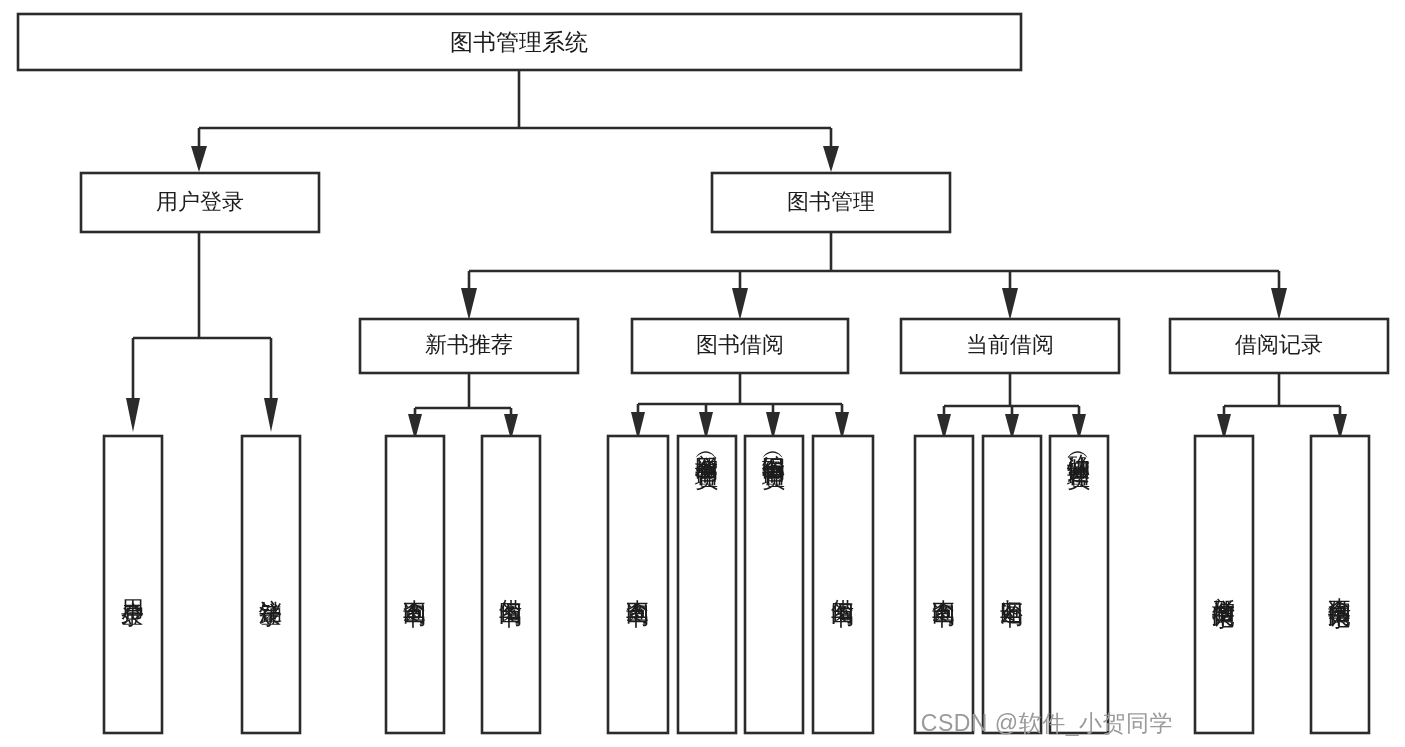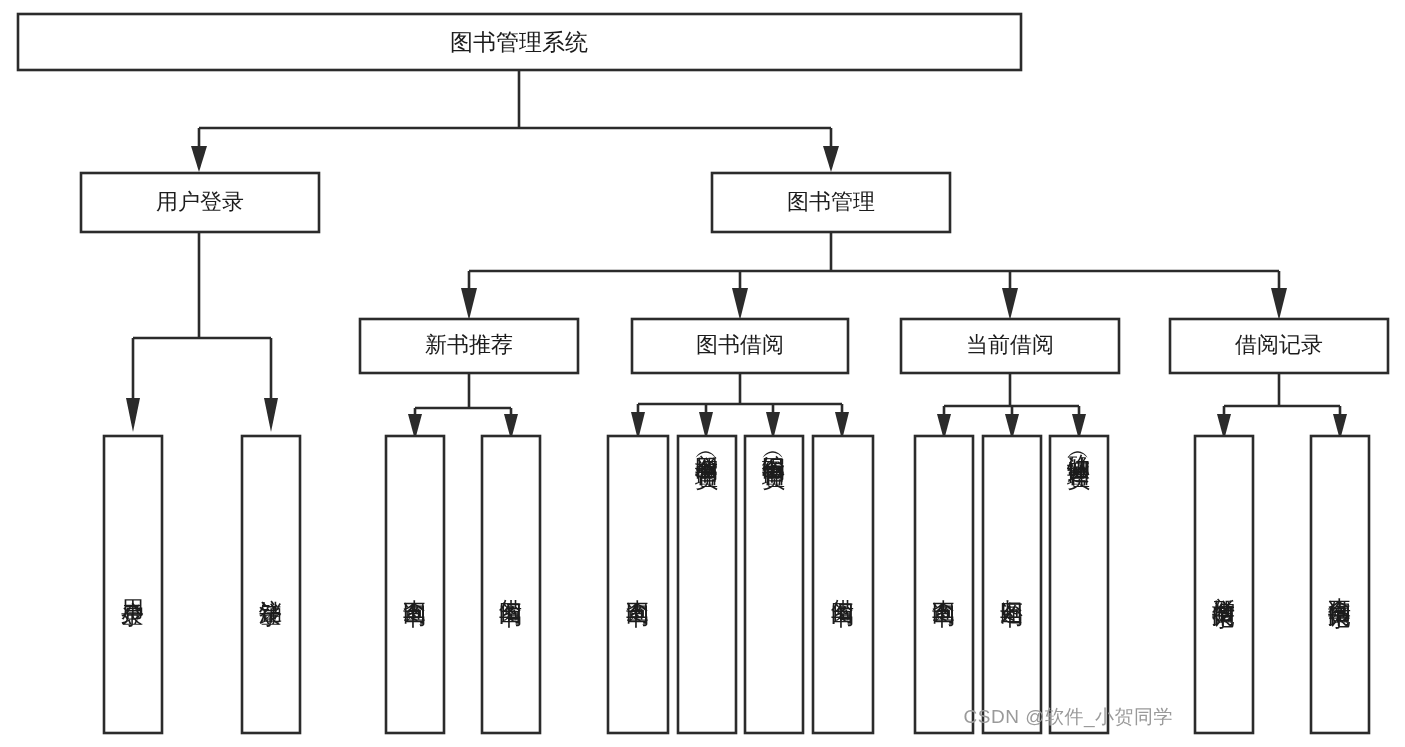--- a/index.html
+++ b/index.html
@@ -66,23 +66,23 @@
     font-size: 23px;
     line-height: 1.05;
     letter-spacing: 2px;
     color: #1c1c1c;
     white-space: nowrap;
     text-align: center;
   }
   #watermark {
     position: absolute;
     right: 8px;
-    bottom: 17px;
-    font-family: "Liberation Sans", sans-serif;
-    font-size: 19px;
+    bottom: 8px;
+    font-family: "Liberation Sans", sans-serif;
+    font-size: 23px;
     color: #9a9a9a;
     letter-spacing: 0.5px;
     user-select: none;
   }
 </style>
 </head>
 <body>
 
 <div id="diagram-root">
 

